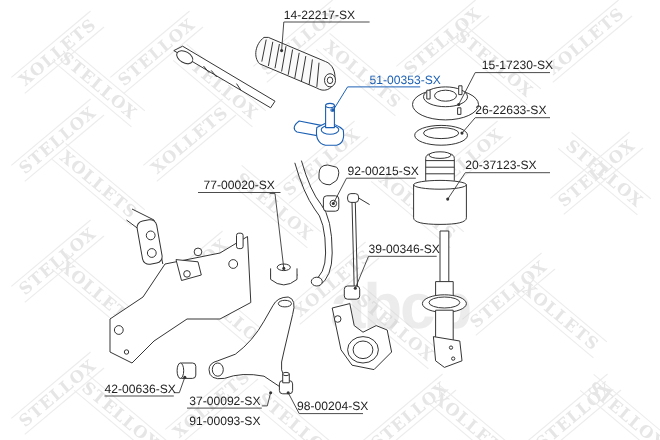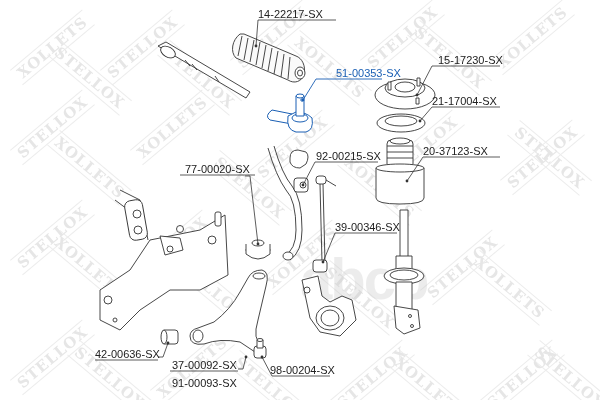--- a/index.html
+++ b/index.html
@@ -257,21 +257,21 @@
         <circle cx="168" cy="343" r="1.4"></circle>
       <circle cx="246" cy="357" r="1.4"></circle>
         <circle cx="262" cy="357" r="1.4"></circle>
     </g>
     <circle cx="303" cy="100" r="1.4" fill="#1a5fb4"></circle>
   </svg>
 
   <div class="label" style="left:258px;top:8px">14-22217-SX</div>
   <div class="label active" style="left:316px;top:67px">51-00353-SX</div>
   <div class="label" style="left:438px;top:54px">15-17230-SX</div>
-  <div class="label" style="left:432px;top:95px">21-17004-SX</div>
+  <div class="label" style="left:432px;top:95px">26-22633-SX</div>
   <div class="label" style="left:423px;top:145px">20-37123-SX</div>
   <div class="label" style="left:316px;top:150px">92-00215-SX</div>
   <div class="label" style="left:185px;top:163px">77-00020-SX</div>
   <div class="label" style="left:335px;top:221px">39-00346-SX</div>
   <div class="label" style="left:95px;top:348px">42-00636-SX</div>
   <div class="label" style="left:172px;top:359px">37-00092-SX</div>
   <div class="label" style="left:172px;top:377px">91-00093-SX</div>
   <div class="label" style="left:270px;top:364px">98-00204-SX</div>
 
 </div>

